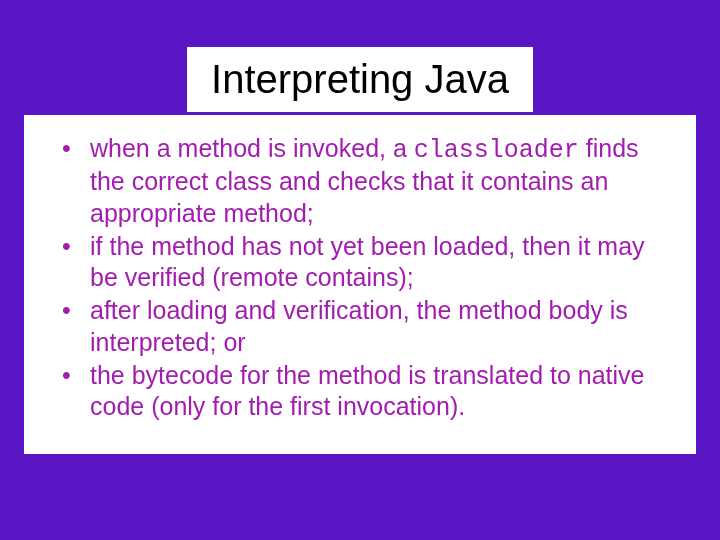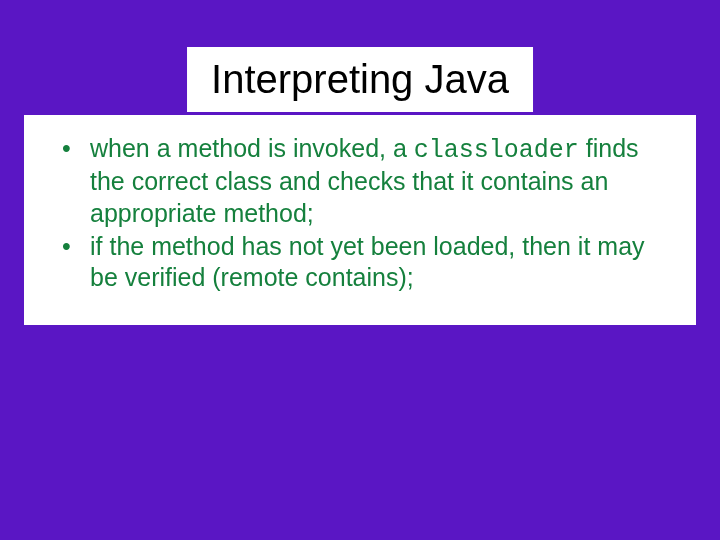--- a/index.html
+++ b/index.html
@@ -38,21 +38,21 @@
     padding: 18px 28px 30px 28px;
   }
   ul.bullets {
     list-style: none;
   }
   ul.bullets li {
     position: relative;
     padding-left: 38px;
     font-size: 25px;
     line-height: 1.25;
-    color: #15803d;
+    color: #a21caf;
     margin-bottom: 2px;
   }
   ul.bullets li::before {
     content: "•";
     position: absolute;
     left: 10px;
     top: 0;
     font-size: 25px;
   }
   .code {
@@ -65,16 +65,18 @@
 <div class="slide">
 
   <div class="title-box">
     <h1>Interpreting Java</h1>
   </div>
 
   <div class="content">
     <ul class="bullets">
       <li><span>when a method is invoked,  a </span><span class="code">classloader</span><span> finds the correct class and checks that it contains an appropriate method;</span></li>
       <li><span>if the method has not yet been loaded, then it may be verified (remote contains);</span></li>
+      <li><span>after loading and verification, the method body is interpreted; or</span></li>
+      <li><span>the bytecode for the method is translated to native code (only for the first invocation).</span></li>
     </ul>
   </div>
 
 </div>
 
 </body></html>

